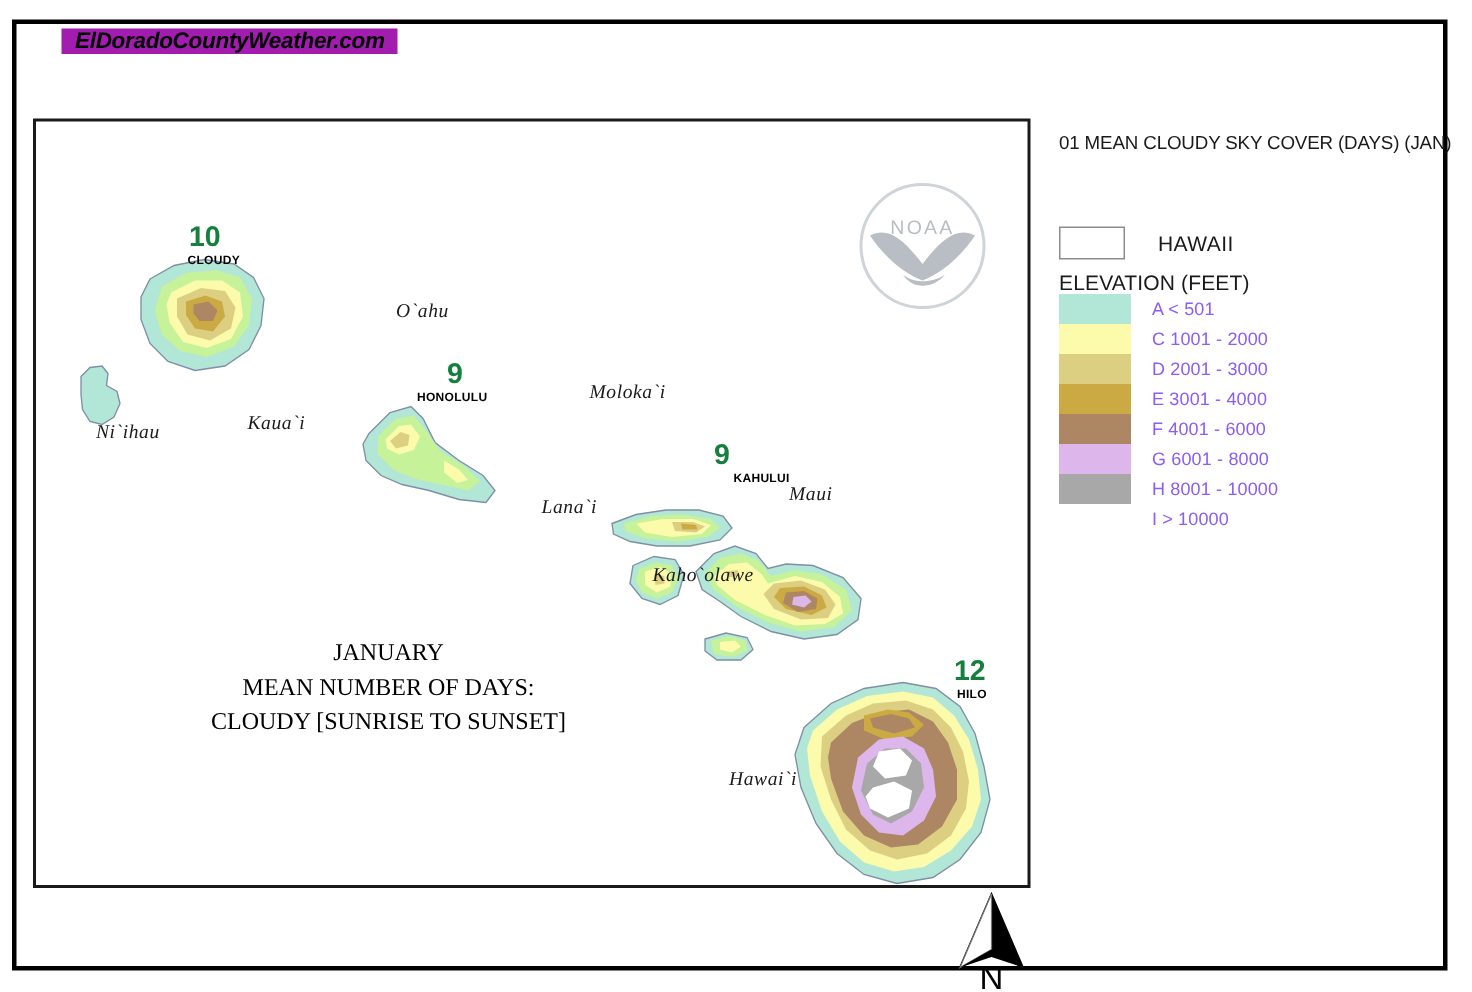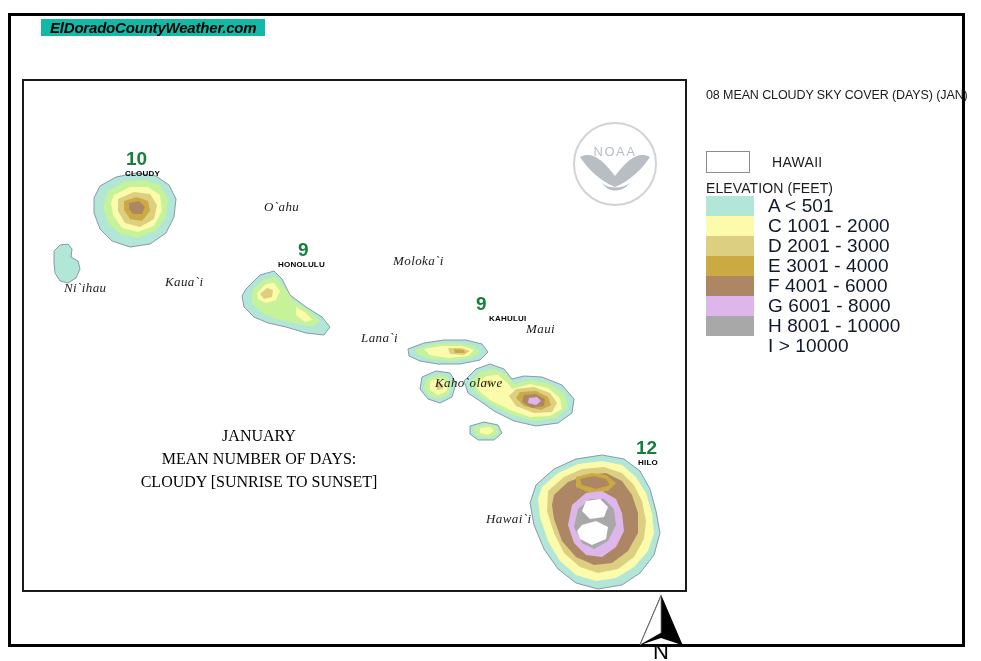--- a/index.html
+++ b/index.html
@@ -22,21 +22,21 @@
     top: 13px;
     width: 957px;
     height: 634px;
     border: 3px solid #000000;
     box-sizing: border-box;
   }
   #brand-legend {
     position: absolute;
     left: 30px;
     top: 3px;
-    background: #14b8a6;
+    background: #a21caf;
     padding: 0 9px;
     font-family: "Liberation Sans", sans-serif;
     font-style: italic;
     font-weight: bold;
     font-size: 15px;
     letter-spacing: -0.2px;
     color: #000000;
     white-space: nowrap;
     line-height: 17px;
     z-index: 5;
@@ -165,22 +165,22 @@
     height: 20px;
   }
   .elev-swatch {
     width: 48px;
     height: 20px;
     box-sizing: border-box;
   }
   .elev-text {
     margin-left: 14px;
     font-family: "Liberation Sans", sans-serif;
-    font-size: 19px;
-    color: #0f172a;
+    font-size: 12px;
+    color: #8b5cf6;
     white-space: nowrap;
     letter-spacing: 0.1px;
   }
   .elev-swatch.blank { background: transparent; }
 
   
   #north-arrow {
     position: absolute;
     left: 634px;
     top: 592px;
@@ -314,21 +314,21 @@
   <svg id="noaa-logo" viewBox="0 0 86 86">
     <circle cx="43" cy="43" r="41" fill="#ffffff" stroke="#cfd4d8" stroke-width="2"></circle>
     <path d="M8,36 C20,30 30,38 43,55 C56,38 66,30 78,36 C70,48 58,60 43,66 C28,60 16,48 8,36 Z" fill="#b9bec4"></path>
     <path d="M30,62 C36,68 50,68 58,62 C50,72 36,72 30,62 Z" fill="#b9bec4"></path>
     <text x="43" y="35" text-anchor="middle" font-family="Liberation Sans, sans-serif" font-size="13" letter-spacing="1.5" fill="#b9bec4">NOAA</text>
   </svg>
 </div>
 
 <div id="legend-panel">
 
-  <div id="legend-title">08 MEAN CLOUDY SKY COVER (DAYS) (JAN)</div>
+  <div id="legend-title">01 MEAN CLOUDY SKY COVER (DAYS) (JAN)</div>
 
   <div id="legend-hawaii-row">
     <div id="hawaii-swatch"></div>
     <div id="hawaii-label">HAWAII</div>
   </div>
 
   <div id="elev-heading">ELEVATION (FEET)</div>
 
   <div id="elev-list">
     <div class="elev-row">

